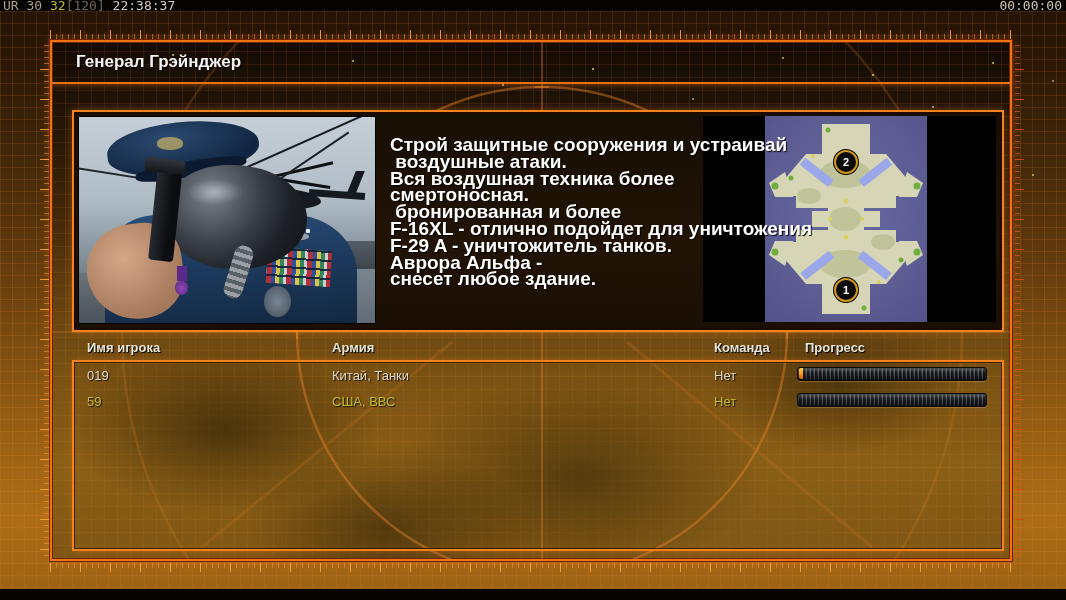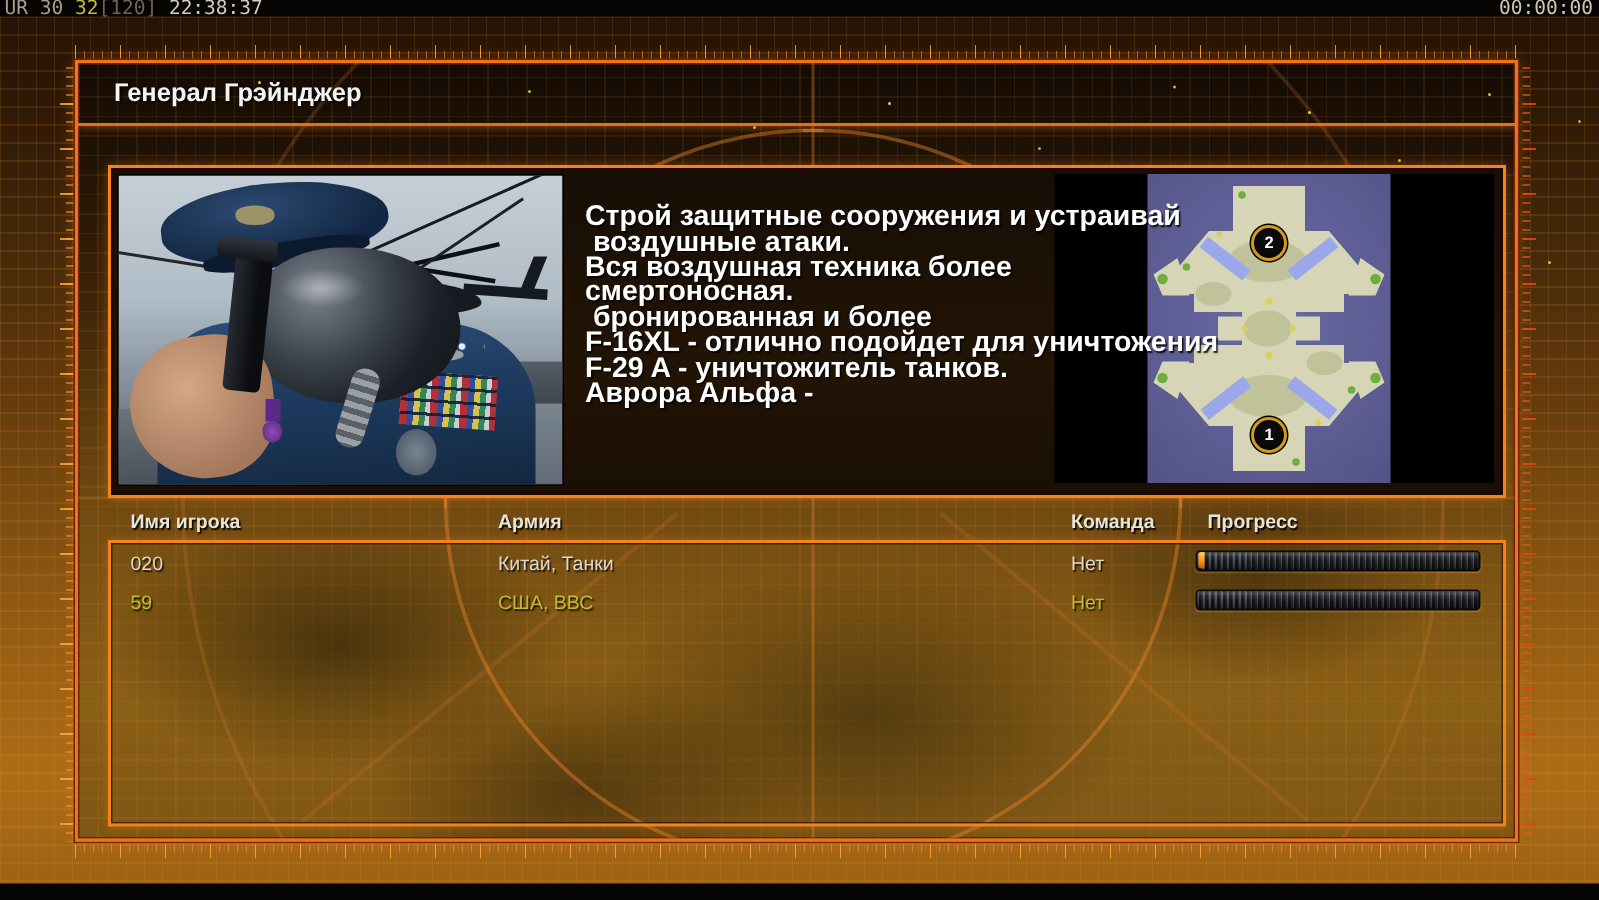--- a/index.html
+++ b/index.html
@@ -230,20 +230,21 @@
 
       <div class="briefing">
         <div>Строй защитные сооружения и устраивай</div>
         <div> воздушные атаки.</div>
         <div>Вся воздушная техника более</div>
         <div>смертоносная.</div>
         <div> бронированная и более</div>
         <div>F-16XL - отлично подойдет для уничтожения</div>
         <div>F-29 A - уничтожитель танков.</div>
         <div>Аврора Альфа -</div>
+        <div>снесет любое здание.</div>
       </div>
 
       <div class="map-panel">
         <div class="map-slate">
           <svg width="162" height="206" viewBox="0 0 162 206">
             <g fill="#d6d6b6">
               <rect x="57" y="8" width="48" height="32"></rect>
               <polygon points="41,38 121,38 143,64 143,80 19,80 19,64"></polygon>
               <polygon points="20,56 4,67 10,81 28,81"></polygon>
               <polygon points="142,56 158,67 152,81 134,81"></polygon>
@@ -296,21 +297,21 @@
 
     <div class="table-headers">
       <span class="col-name">Имя игрока</span>
       <span class="col-army">Армия</span>
       <span class="col-team">Команда</span>
       <span class="col-progress">Прогресс</span>
     </div>
 
     <div class="table-box">
       <div class="player-row row-p1">
-        <span class="cell-name">020</span>
+        <span class="cell-name">019</span>
         <span class="cell-army">Китай, Танки</span>
         <span class="cell-team">Нет</span>
         <span class="progress-track">
           <span class="progress-fill" style="width: 2%;"></span>
         </span>
       </div>
       <div class="player-row row-p2">
         <span class="cell-name">59</span>
         <span class="cell-army">США, ВВС</span>
         <span class="cell-team">Нет</span>

